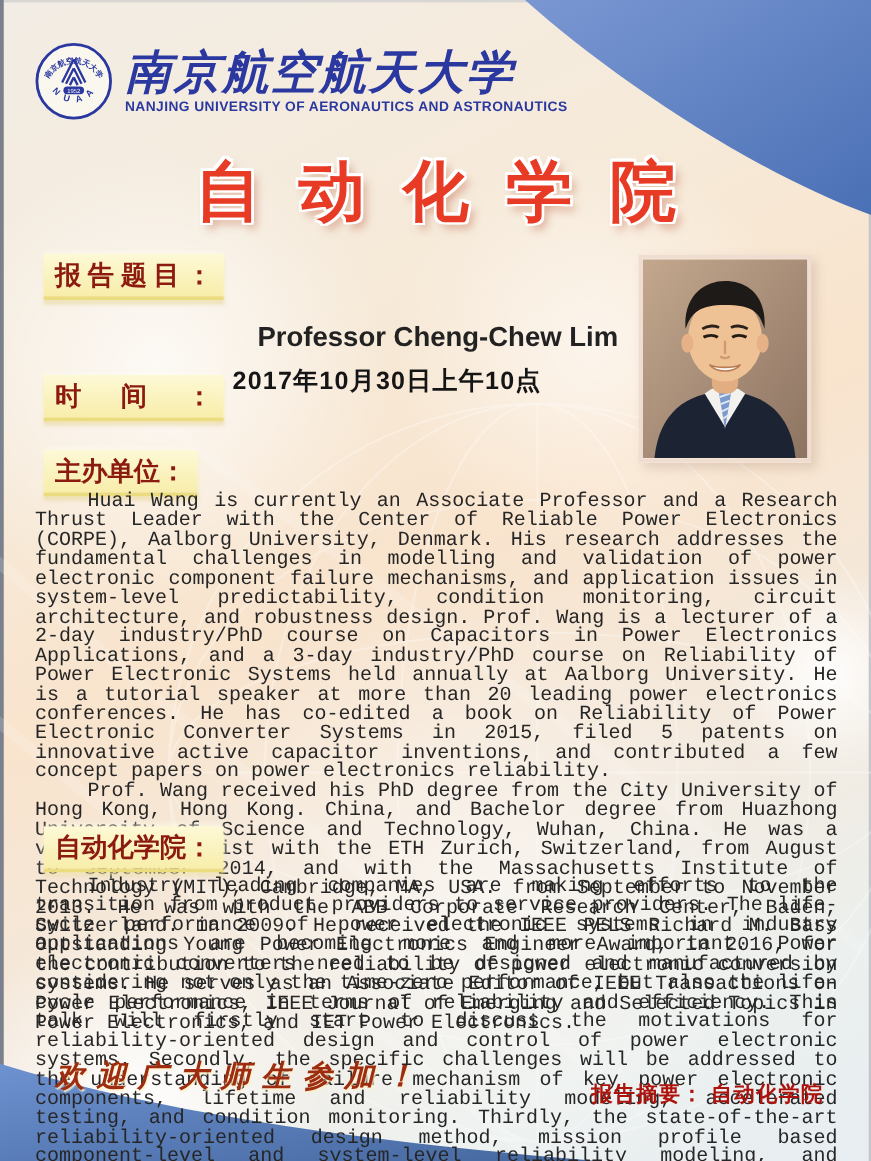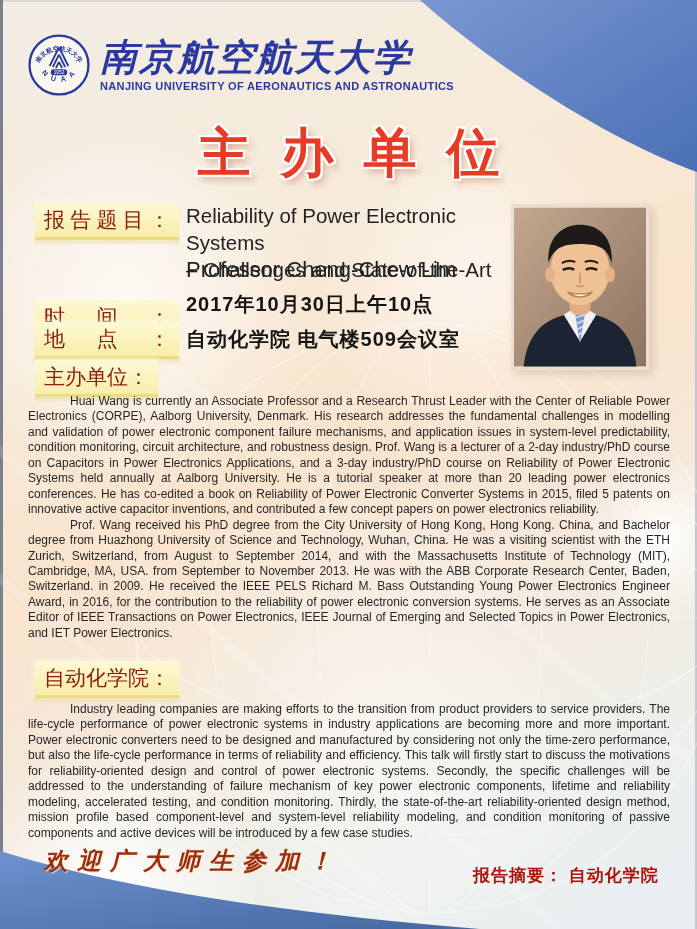--- a/index.html
+++ b/index.html
@@ -36,46 +36,47 @@
     font-size: 53px; font-weight: 900; letter-spacing: 30px; color: #e83b26;
     text-shadow:
       -2px -2px 0 #fff, 2px -2px 0 #fff, -2px 2px 0 #fff, 2px 2px 0 #fff,
       0 -2px 0 #fff, 0 2px 0 #fff, -2px 0 0 #fff, 2px 0 0 #fff,
       4px 5px 7px rgba(190,100,70,.5);
   }
 
   
   .label {
     position: absolute; left: 35px; width: 144px; padding: 3px 9px;
-    font-size: 21px; font-weight: 400; color: #8c1a0e;
+    font-size: 21px; font-weight: 700; color: #8c1a0e;
     background: linear-gradient(#fdf9d6, #f8edaa);
     border-bottom: 3px solid #ecdc80;
     box-shadow: 0 0 6px rgba(255,255,240,.9), 0 3px 3px rgba(214,186,92,.45);
     text-align: justify; text-align-last: justify; white-space: nowrap;
   }
   .label.wide { width: auto; text-align-last: auto; }
 
   .value { position: absolute; left: 186px; color: #222; }
   .value-en { font-size: 20.5px; font-weight: 500; line-height: 27px; width: 322px; }
-  .value-name { font-size: 22px; font-weight: 400; }
+  .value-name { font-size: 22px; font-weight: 700; margin-left: 20px; }
   .value-cn { font-size: 20px; font-weight: 600; color: #151515; letter-spacing: 1px; text-align: right; }
 
   
   .photo {
     position: absolute; left: 511px; top: 204px; width: 138px; height: 166px;
     border: 3px solid #f0ddd2; box-shadow: 4px 4px 8px rgba(150,120,100,.25);
     overflow: hidden;
   }
   .photo svg { display: block; width: 100%; height: 100%; }
 
   
   .bodytext {
     position: absolute; left: 28px; width: 642px;
-    font-size: 12px; line-height: 15.45px; color: #262626;
+    font-size: 16px; line-height: 15.45px; color: #262626;
     text-align: justify;
+    font-family: Liberation Mono, monospace;
   }
   .bodytext p { text-indent: 42px; }
   .bio { top: 394px; }
   .abstract { top: 702px; }
 
   
   .welcome {
     position: absolute; left: 44px; top: 845px;
     font-family: "DejaVu Serif", serif; font-style: italic; font-weight: 700;
     font-size: 24px; letter-spacing: 9px; color: #9e2d10;
@@ -148,35 +149,29 @@
       <text font-size="7" fill="#2a38a0" font-weight="bold" letter-spacing="2">
         <textPath href="#arcBot" startOffset="50%" text-anchor="middle">N U A A</textPath>
       </text>
     </svg>
     <div class="uni-names">
       <div class="uni-cn">南京航空航天大学</div>
       <div class="uni-en">NANJING UNIVERSITY OF AERONAUTICS AND ASTRONAUTICS</div>
     </div>
   </div>
 
-  <div class="poster-title">主办单位</div>
+  <div class="poster-title">自动化学院</div>
 
   <div class="label" style="top:203px">报告题目：</div>
-  <div class="value value-en" style="top:202px">
-    <span>Reliability of Power Electronic Systems</span><br>
-    <span>– Challenges and State-of-the-Art</span>
-  </div>
 
   <div class="value value-name" style="top:257px">Professor Cheng-Chew Lim</div>
 
   <div class="label" style="top:300px">时间：</div>
   <div class="value value-cn" style="top:291px">2017年10月30日上午10点</div>
 
-  <div class="label" style="top:322px">地点：</div>
-  <div class="value value-cn" style="top:326px">自动化学院  电气楼509会议室</div>
 
   <div class="label wide" style="top:360px">主办单位：</div>
 
   <div class="photo">
     <svg viewBox="0 0 138 166">
       <defs>
         <linearGradient id="gPh" x1="0" y1="0" x2="1" y2="1">
           <stop offset="0" stop-color="#c3a88e"></stop>
           <stop offset="1" stop-color="#8d7462"></stop>
         </linearGradient>

